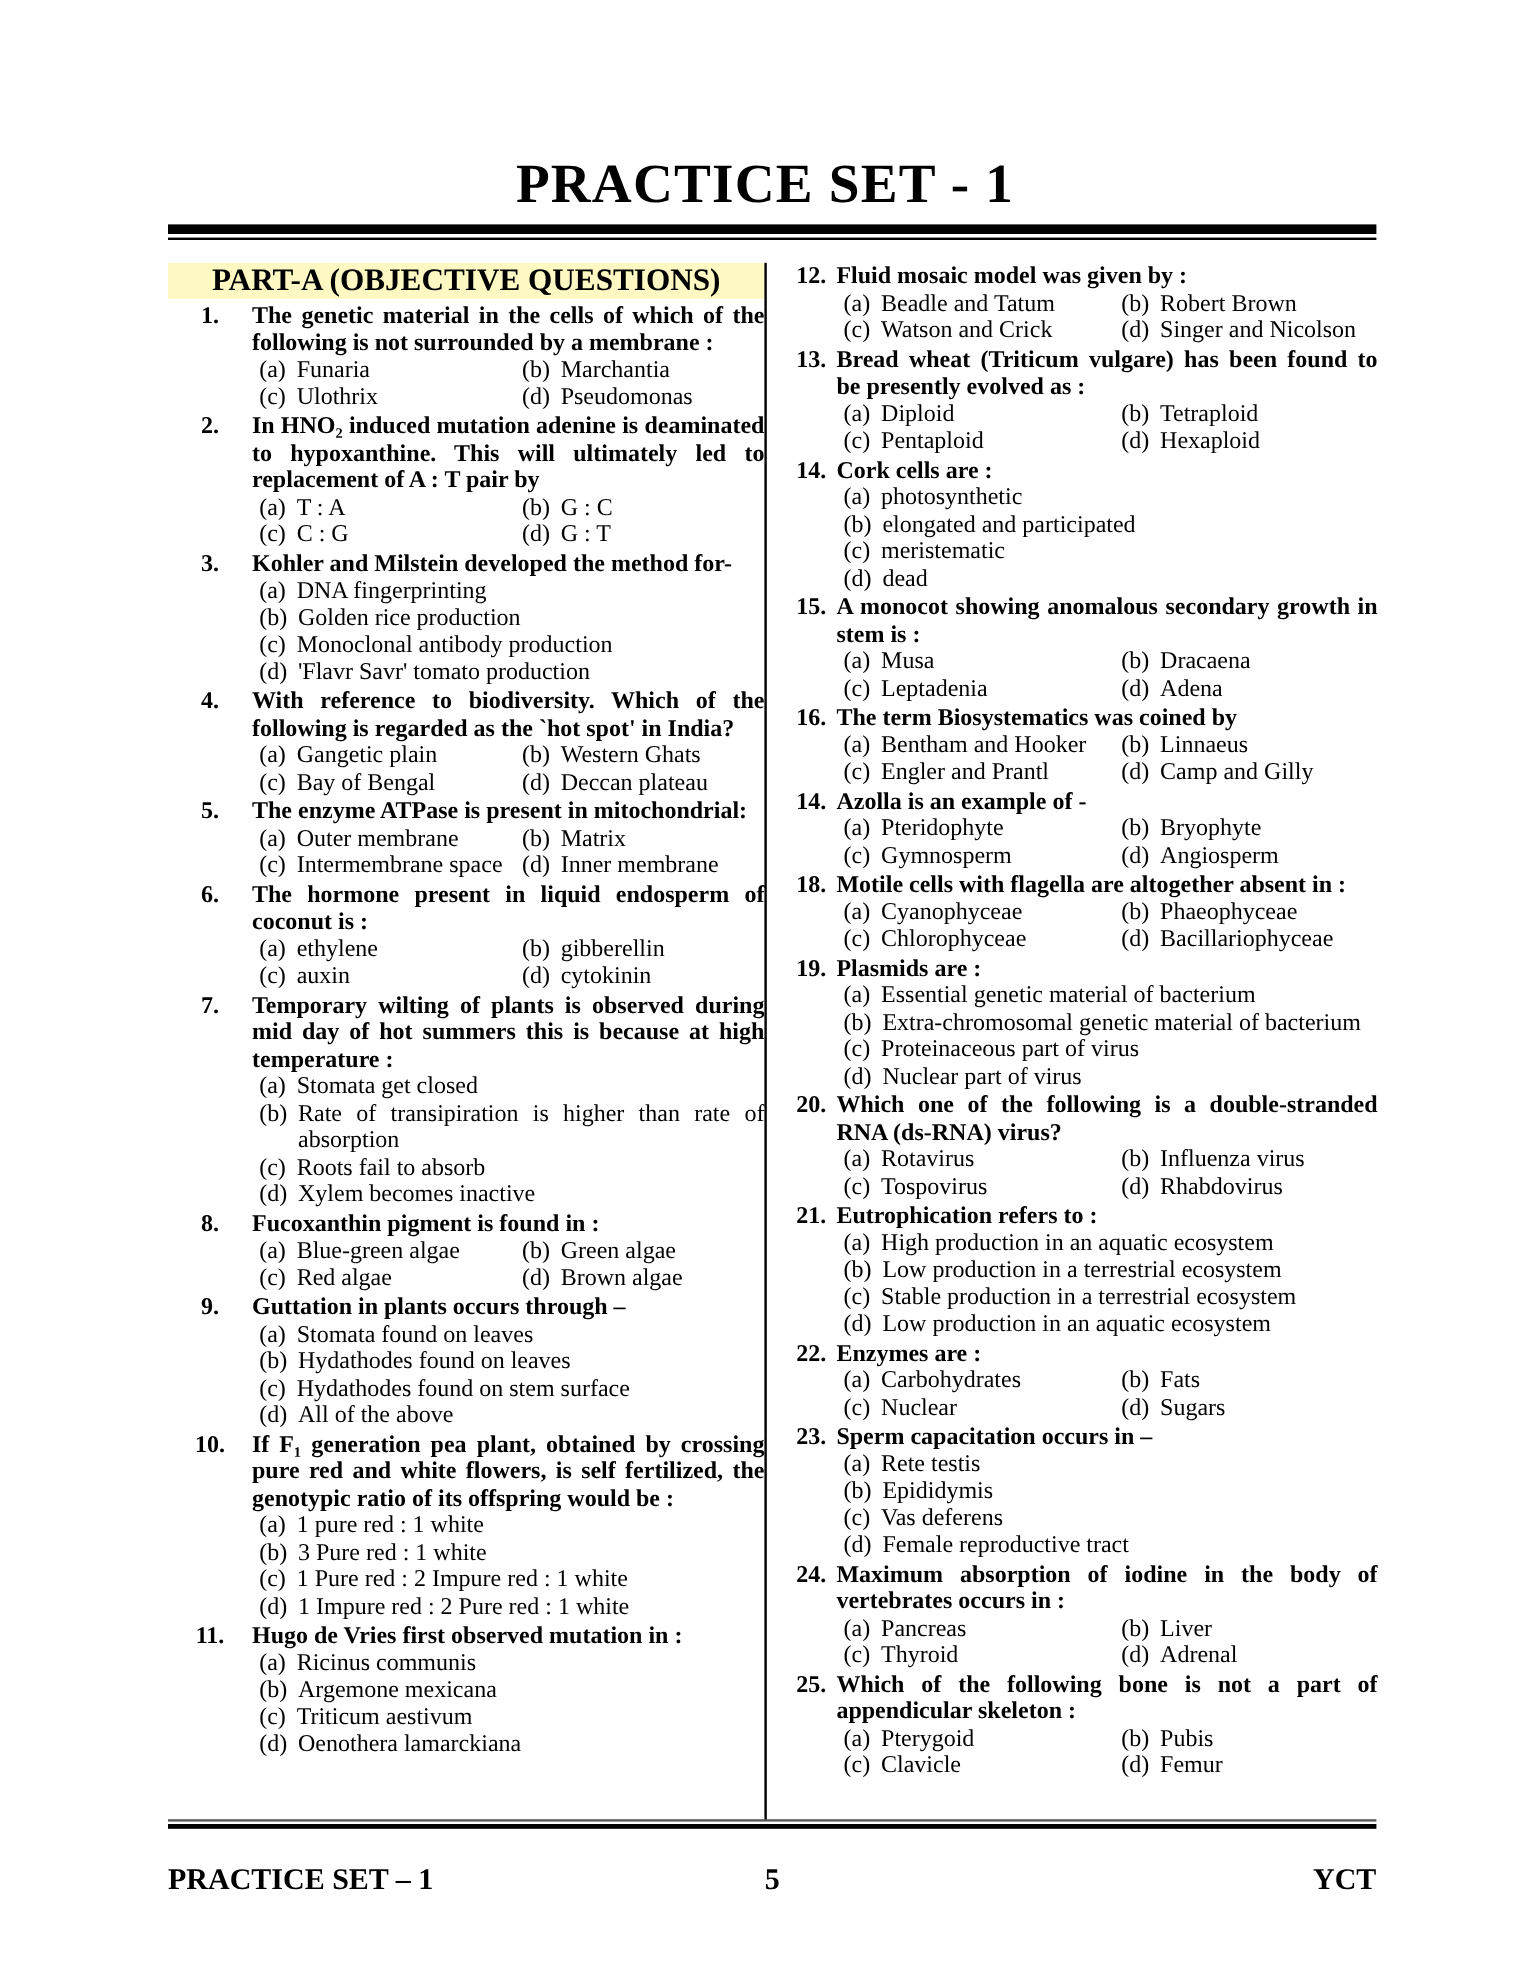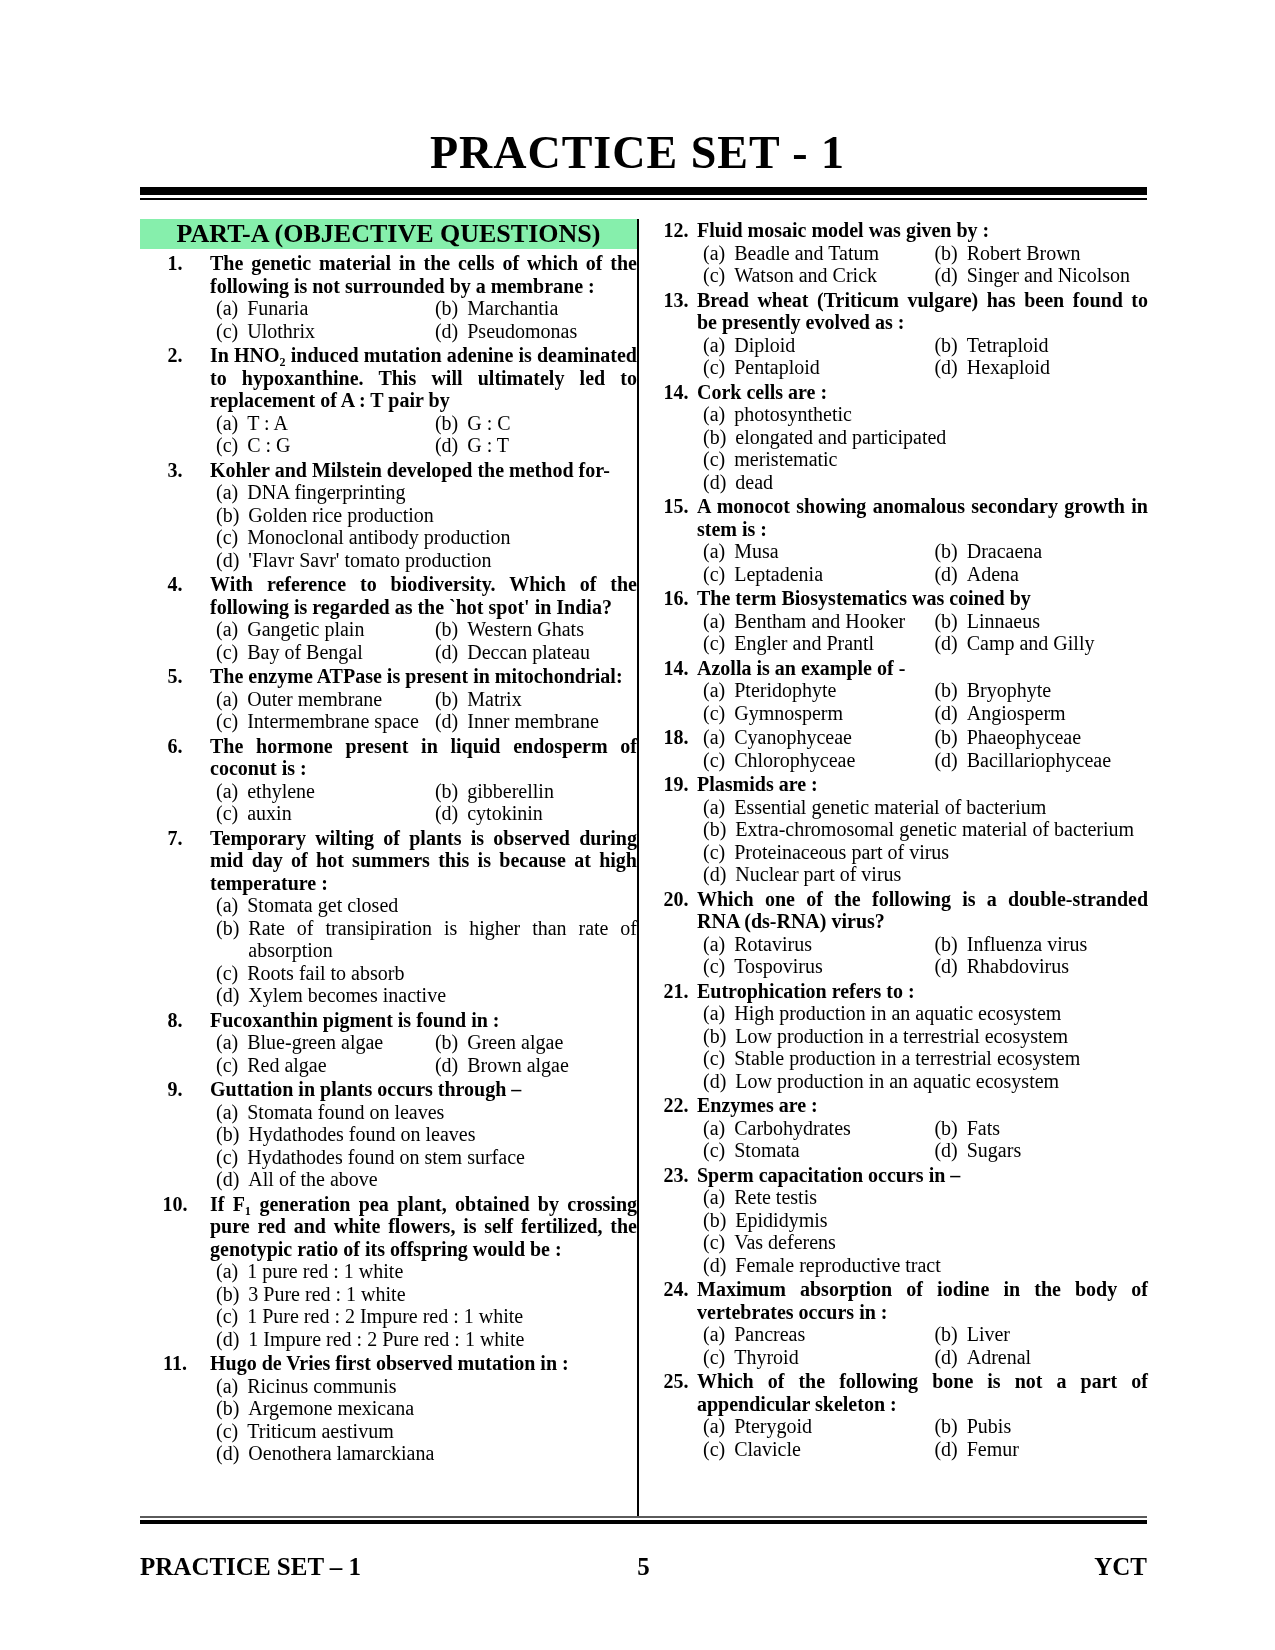--- a/index.html
+++ b/index.html
@@ -21,21 +21,21 @@
   .content{
     position:absolute;top:219px;left:140px;width:1008px;height:1298px;
     display:flex;
   }
   .col{font-size:20px;line-height:22.5px;}
   .col-left{width:497px;}
   .col-divider{width:2px;background:#000;margin:0 6px 0 0;height:1298px;}
   .col-right{flex:1;}
 
   .section-header{
-    background:#86efac;
+    background:#fef9c3;
     text-align:center;font-weight:bold;font-size:26px;line-height:30px;
     margin-bottom:3px;
   }
   .question{display:flex;margin-bottom:2px;}
   .qnum{font-weight:bold;flex-shrink:0;text-align:center;}
   .col-left .qnum{width:70px;}
   .col-right .qnum{width:52px;padding-left:10px;box-sizing:border-box;}
   .qbody{flex:1;min-width:0;}
   .qtext{font-weight:bold;text-align:justify;}
   .opts{margin-left:6px;}
@@ -479,20 +479,21 @@
             <div class="opt">
               <span class="opt-label">(d)</span>
               <span class="opt-text">Angiosperm</span>
             </div>
           </div>
         </div>
       </div>
       <div class="question">
         <span class="qnum">18.</span>
         <div class="qbody">
+          <div class="qtext">Motile cells with flagella are altogether absent in :</div>
           <div class="opts opt-grid">
             <div class="opt">
               <span class="opt-label">(a)</span>
               <span class="opt-text">Cyanophyceae</span>
             </div>
             <div class="opt">
               <span class="opt-label">(b)</span>
               <span class="opt-text">Phaeophyceae</span>
             </div>
             <div class="opt">
@@ -586,21 +587,21 @@
             <div class="opt">
               <span class="opt-label">(a)</span>
               <span class="opt-text">Carbohydrates</span>
             </div>
             <div class="opt">
               <span class="opt-label">(b)</span>
               <span class="opt-text">Fats</span>
             </div>
             <div class="opt">
               <span class="opt-label">(c)</span>
-              <span class="opt-text">Stomata</span>
+              <span class="opt-text">Nuclear</span>
             </div>
             <div class="opt">
               <span class="opt-label">(d)</span>
               <span class="opt-text">Sugars</span>
             </div>
           </div>
         </div>
       </div>
       <div class="question">
         <span class="qnum">23.</span>

